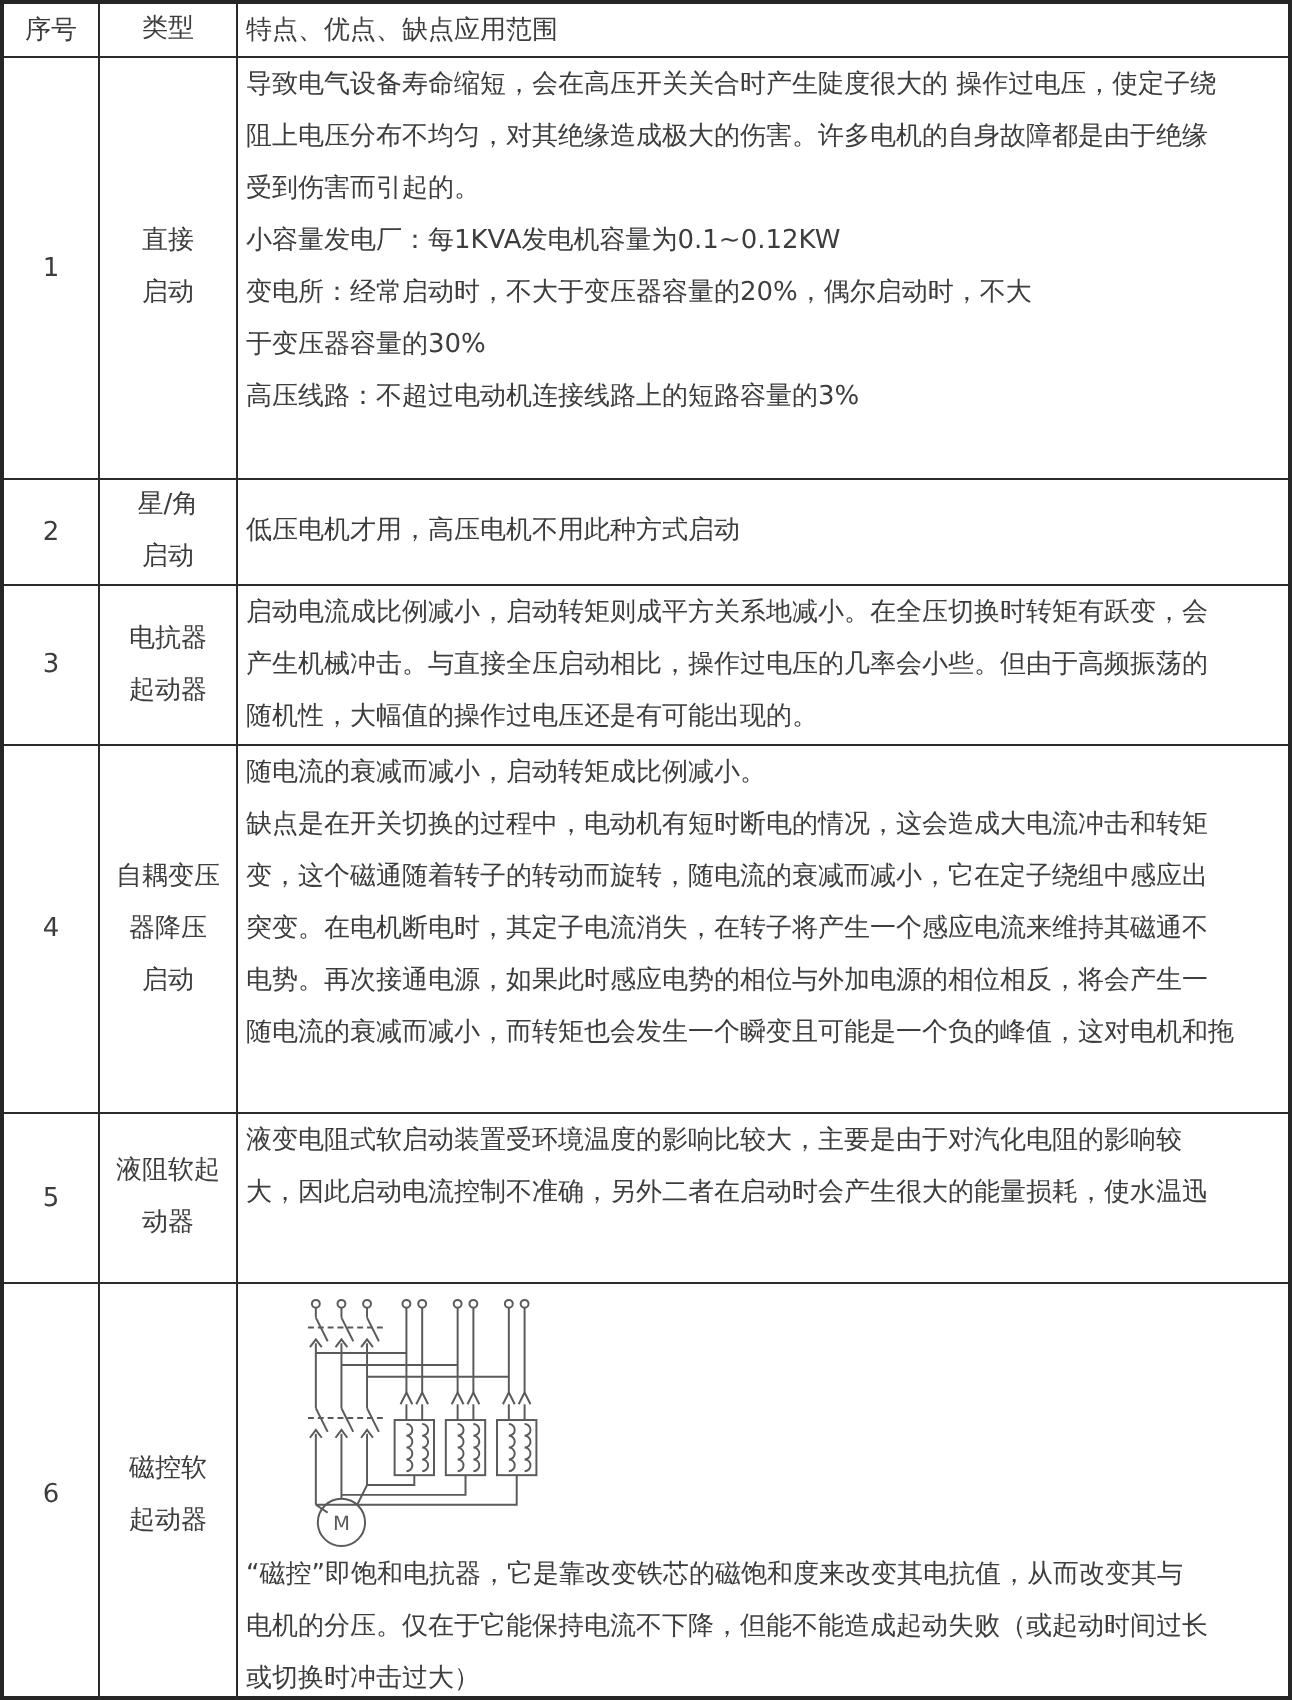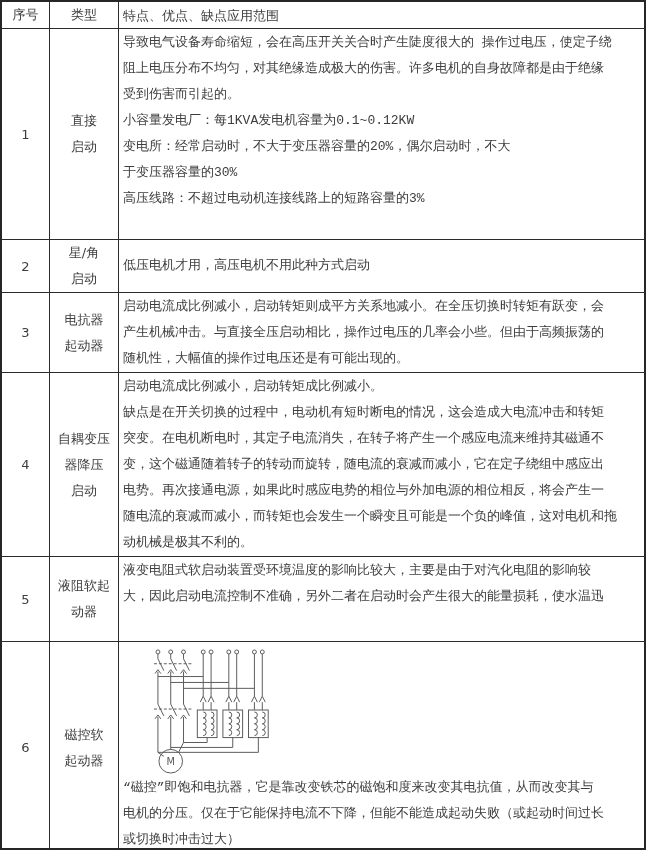--- a/index.html
+++ b/index.html
@@ -15,21 +15,21 @@
   .td:last-child{border-right:none;}
   .tr.last .td{border-bottom:none;}
   .c1{width:48px;display:flex;align-items:center;justify-content:center;flex-shrink:0;}
   .c2{width:69px;display:flex;flex-direction:column;align-items:center;justify-content:center;
       line-height:26px;text-align:center;flex-shrink:0;}
   .c3{flex:1;padding:1px 4px 0 4px;line-height:26px;}
   .c3.vcenter{display:flex;align-items:center;padding-top:0;}
   .h27{height:27px;} .h211{height:211px;} .h53{height:53px;} .h80{height:80px;}
   .h184{height:184px;} .h85{height:85px;}
   .hdr .c3{line-height:25px;}
-  .line{white-space:nowrap;font-family:Liberation Mono, monospace;}
+  .line{white-space:nowrap;}
   .diagram-wrap{margin:4px 0 0 14px;height:128px;}
   svg{display:block;}
 </style>
 </head>
 <body>
 
 <div class="tbl">
 
   <div class="tr hdr h27">
     <div class="td c1">
@@ -93,27 +93,26 @@
   <div class="tr h184">
     <div class="td c1">
       <span>4</span>
     </div>
     <div class="td c2">
       <div>自耦变压</div>
       <div>器降压</div>
       <div>启动</div>
     </div>
     <div class="td c3">
-      <div class="line">启动电流成比例减小，启动转矩成比例减小。</div>
+      <div class="line">随电流的衰减而减小，启动转矩成比例减小。</div>
       <div class="line">缺点是在开关切换的过程中，电动机有短时断电的情况，这会造成大电流冲击和转矩</div>
+      <div class="line">变，这个磁通随着转子的转动而旋转，随电流的衰减而减小，它在定子绕组中感应出</div>
       <div class="line">突变。在电机断电时，其定子电流消失，在转子将产生一个感应电流来维持其磁通不</div>
-      <div class="line">变，这个磁通随着转子的转动而旋转，随电流的衰减而减小，它在定子绕组中感应出</div>
       <div class="line">电势。再次接通电源，如果此时感应电势的相位与外加电源的相位相反，将会产生一</div>
       <div class="line">随电流的衰减而减小，而转矩也会发生一个瞬变且可能是一个负的峰值，这对电机和拖</div>
-      <div class="line">动机械是极其不利的。</div>
     </div>
   </div>
 
   <div class="tr h85">
     <div class="td c1">
       <span>5</span>
     </div>
     <div class="td c2">
       <div>液阻软起</div>
       <div>动器</div>

